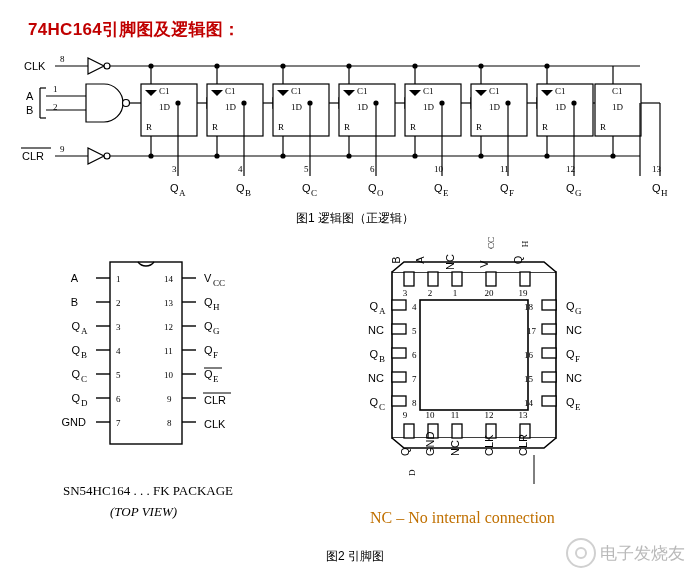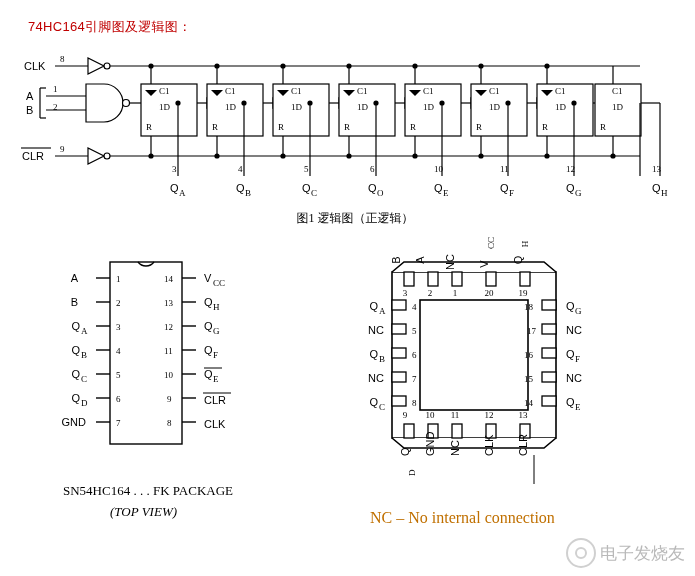--- a/index.html
+++ b/index.html
@@ -6,28 +6,28 @@
   body{
     width:695px;height:576px;
     background:#ffffff;
     font-family:"Liberation Sans", sans-serif;
     position:relative;
     overflow:hidden;
   }
   .page{position:absolute;left:0;top:0;width:695px;height:576px;}
   .title{
     position:absolute;left:28px;top:18px;
-    color:#c00000;font-weight:normal;font-size:13px;
+    color:#c00000;font-weight:bold;font-size:17px;
     letter-spacing:0.3px;
   }
   svg.diagram{position:absolute;left:0;top:0;width:695px;height:576px;}
   .lbl-s{font-family:"Liberation Serif", serif;font-size:9px;fill:#000;}
   .lbl-b{font-family:"Liberation Sans", sans-serif;font-size:11px;fill:#000;}
   .cap{
-    position:absolute;font-family:Liberation Serif, serif;
+    position:absolute;font-family:Liberation Sans, sans-serif;
     font-size:12px;color:#000;text-align:center;
   }
   .cap1{left:255px;top:210px;width:200px;}
   .cap2{left:265px;top:548px;width:180px;}
   .pkg-txt{
     position:absolute;font-family:"Liberation Serif", serif;
     font-size:13px;color:#000;text-align:center;
   }
   .pkg1{left:63px;top:483px;}
   .pkg2{left:110px;top:504px;font-style:italic;}
@@ -435,19 +435,20 @@
       <text class="lbl-b" x="493" y="456" text-anchor="start" transform="rotate(-90 493,456)">CLK</text>
       <text class="lbl-b" x="527" y="456" text-anchor="start" transform="rotate(-90 527,456)">CLR</text>
       <line x1="534" y1="455" x2="534" y2="484" stroke="#000" stroke-width="1"></line>
     </g>
   </svg>
 
   <div class="cap cap1">图1 逻辑图（正逻辑）</div>
   <div class="pkg-txt pkg1">SN54HC164 . . . FK PACKAGE</div>
   <div class="pkg-txt pkg2">(TOP VIEW)</div>
   <div class="ncnote">NC – No internal connection</div>
+  <div class="cap cap2">图2 引脚图</div>
 
   <div class="wm">
     <span class="ring"></span>
     <span>电子发烧友</span>
   </div>
 
 </div>
 
 </body></html>

